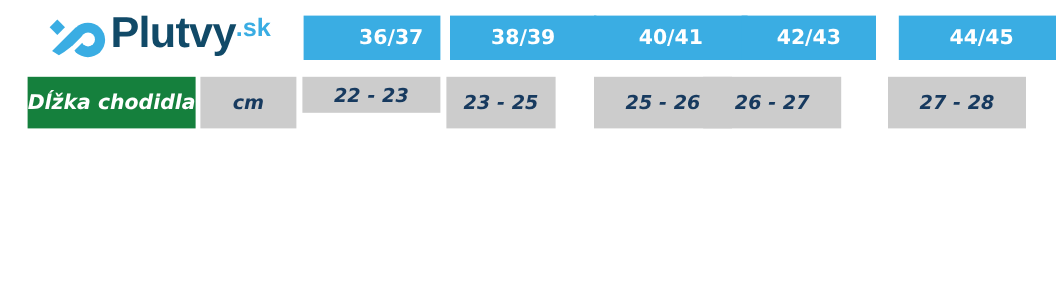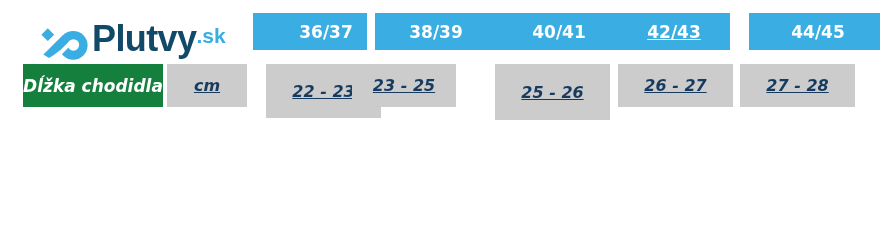--- a/index.html
+++ b/index.html
@@ -8,40 +8,40 @@
     padding: 0;
     width: 880px;
     height: 123px;
     background: #ffffff;
     font-family: "DejaVu Sans", sans-serif;
     overflow: hidden;
   }
   #page { position: relative; width: 880px; height: 123px; background: #fff; }
 
   
-  #logo { position: absolute; left: 0px; top: 0px; width: 250px; height: 60px; margin-top: 12px; }
+  #logo { position: absolute; left: 0px; top: 0px; width: 250px; height: 60px; }
   #logo-mark { position: absolute; left: 0px; top: 0px; }
   #logo-text { position: absolute; left: 92px; top: 0px; height: 45.1px; display: flex; align-items: flex-end;
                font-family: "Liberation Sans", sans-serif; font-size: 36px; font-weight: 700; color: #114a68;
                letter-spacing: -0.6px; line-height: 1; white-space: nowrap; }
   #logo-text > span { display: inline-block; }
   .dot-sk { color: #3aade3; font-size: 21px; font-weight: 700; letter-spacing: 0; position: relative; top: -11.3px; text-align: right; }
 
   
   .cell {
     position: absolute;
     box-sizing: border-box;
     display: flex;
     align-items: center;
     justify-content: center;
     white-space: nowrap;
   }
   .head-cell { background: #3aade3; color: #ffffff; font-size: 17px; font-weight: 700; }
   .label-cell { background: #15803d; color: #ffffff; font-size: 17px; font-weight: 700; font-style: italic; }
-  .data-cell { background: #cccccc; color: #173a5f; font-size: 16px; font-weight: 700; font-style: italic; text-decoration: underline; }
+  .data-cell { background: #cccccc; color: #173a5f; font-size: 16px; font-weight: 700; font-style: italic; }
 </style>
 </head>
 <body>
 
 <div id="page">
 
   <div id="logo">
     <svg id="logo-mark" width="250" height="60" viewBox="0 0 250 60">
       <g fill="#3aade3">
         <path d="M43.4 42.5 L49.1 46.1 Q58.7 40.4 69.65 29.55 L63.0 22.9 Z"></path>
@@ -55,24 +55,24 @@
     </svg>
     <div id="logo-text">
         <span>Plutvy</span>
         <span class="dot-sk">.sk</span>
       </div>
   </div>
 
   <div class="cell head-cell" style="left:253px; top:13px; width:114px; height:37px;padding-left:32px;">36/37</div>
   <div class="cell head-cell" style="left:375px; top:13px; width:122px; height:37px;">38/39</div>
   <div class="cell head-cell" style="left:495px; top:13px; width:128px; height:37px;">40/41</div>
-  <div class="cell head-cell" style="left:618px; top:13px; width:112px; height:37px;text-decoration:underline;">42/43</div>
+  <div class="cell head-cell" style="left:618px; top:13px; width:112px; height:37px;">42/43</div>
   <div class="cell head-cell" style="left:749px; top:13px; width:138px; height:37px;">44/45</div>
 
   <div class="cell label-cell" style="left:23px; top:64px; width:140px; height:43px;">Dĺžka chodidla</div>
   <div class="cell data-cell" style="left:167px; top:64px; width:80px; height:43px;">cm</div>
-  <div class="cell data-cell" style="left:252px; top:64px; width:115px; height:54px;margin-left:14px;">22 - 23</div>
-  <div class="cell data-cell" style="left:352px; top:64px; width:104px; height:43px;">23 - 25</div>
-  <div class="cell data-cell" style="left:495px; top:64px; width:115px; height:56px;">25 - 26</div>
-  <div class="cell data-cell" style="left:618px; top:64px; width:115px; height:43px;">26 - 27</div>
+  <div class="cell data-cell" style="left:252px; top:64px; width:115px; height:30px;">22 - 23</div>
+  <div class="cell data-cell" style="left:372px; top:64px; width:91px; height:43px;">23 - 25</div>
+  <div class="cell data-cell" style="left:495px; top:64px; width:115px; height:43px;">25 - 26</div>
+  <div class="cell data-cell" style="left:586px; top:64px; width:115px; height:43px;">26 - 27</div>
   <div class="cell data-cell" style="left:740px; top:64px; width:115px; height:43px;">27 - 28</div>
 
 </div>
 
 </body></html>

